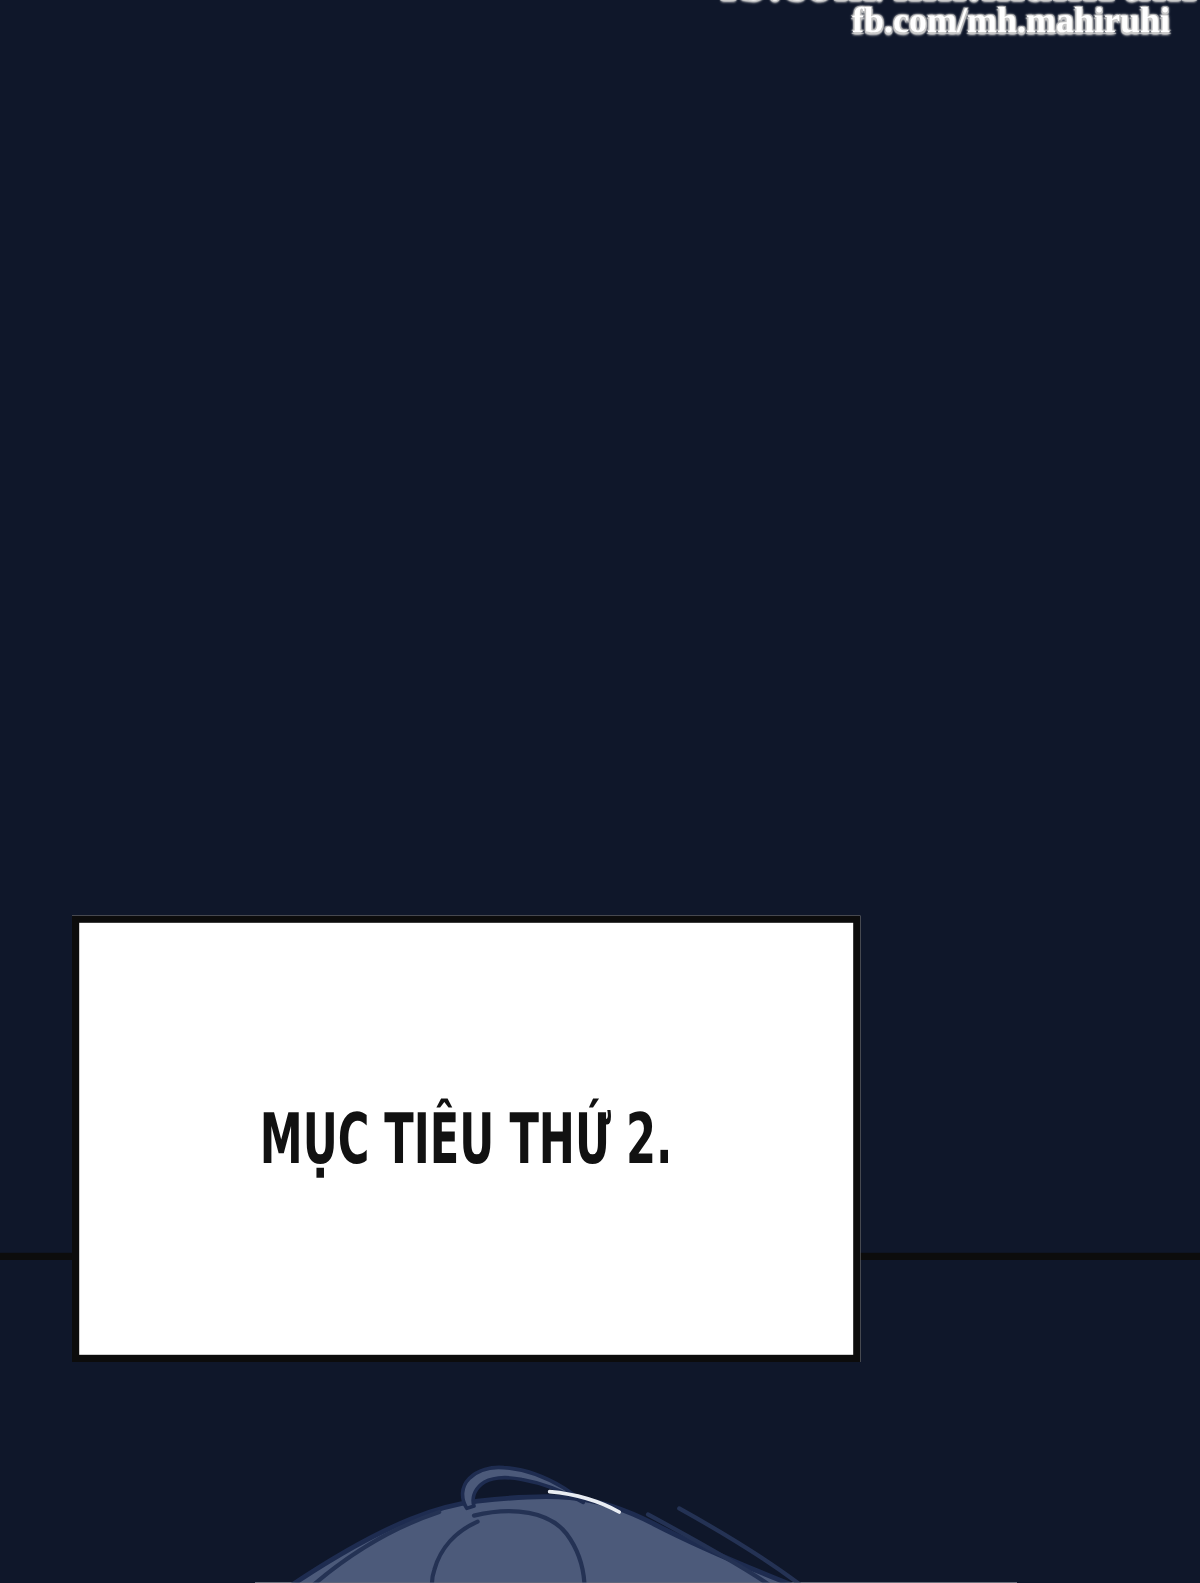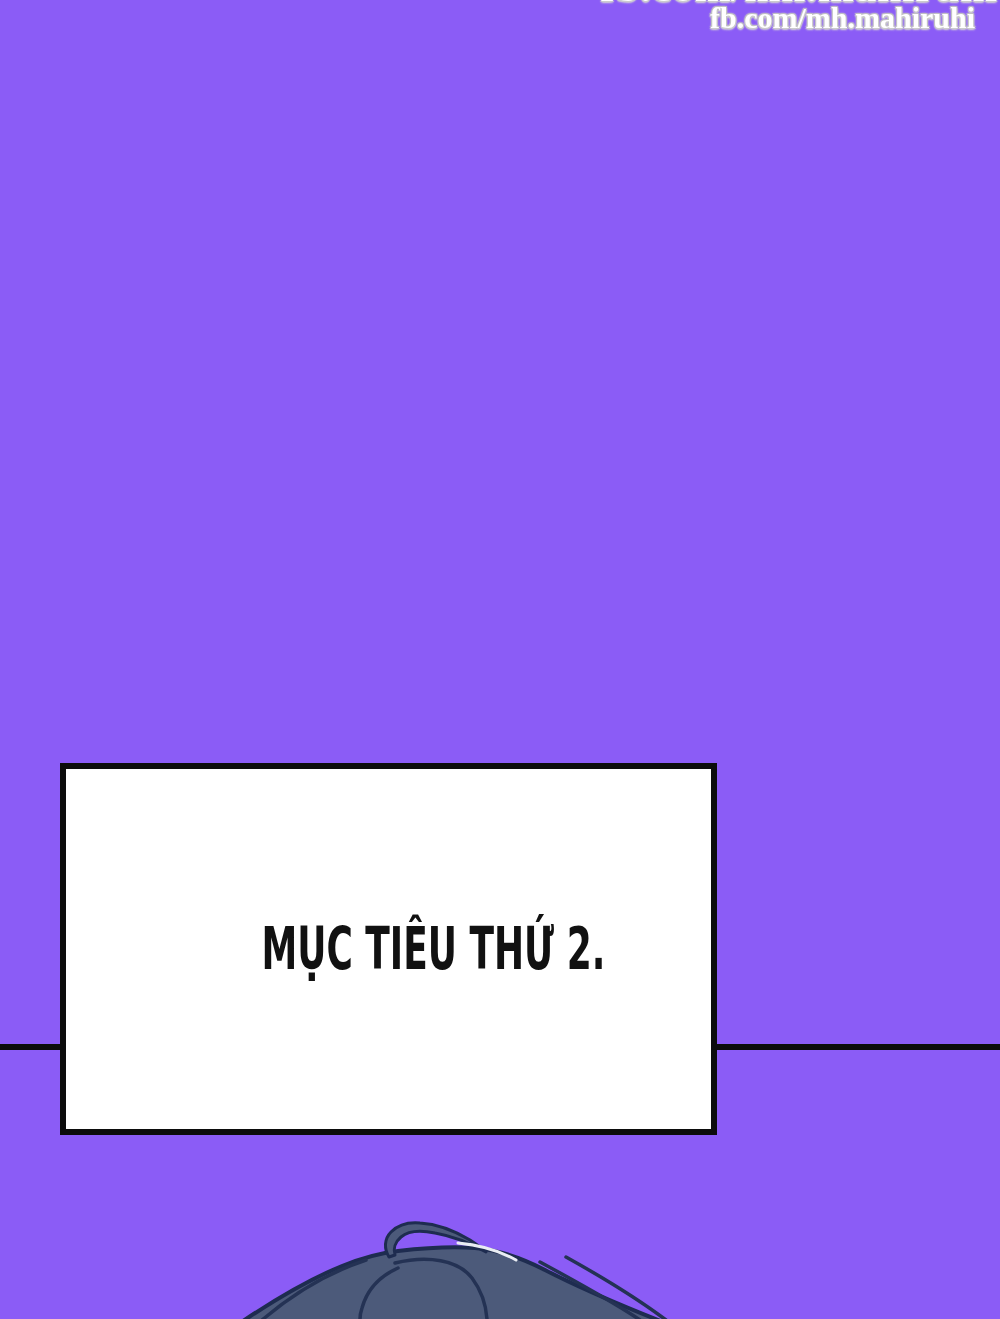--- a/index.html
+++ b/index.html
@@ -4,21 +4,21 @@
 <style>
   html, body {
     margin: 0;
     padding: 0;
     background: #ffffff;
   }
   .page {
     position: relative;
     width: 1000px;
     height: 1319px;
-    background: #8b5cf6;
+    background: #0f172a;
     overflow: hidden;
     font-family: "Liberation Sans", sans-serif;
   }
 
   
   .wm {
     position: absolute;
     white-space: nowrap;
     font-family: "Liberation Serif", serif;
     font-weight: bold;
@@ -60,21 +60,21 @@
     position: absolute;
     left: 60px;
     top: 763px;
     width: 645px;
     height: 360px;
     background: #ffffff;
     border: 6px solid #0c0c0c;
     z-index: 2;
     display: flex;
     align-items: center;
-    justify-content: flex-end;
+    justify-content: center;
   }
   .caption-text {
     font-family: "DejaVu Sans", sans-serif;
     font-weight: bold;
     font-size: 58px;
     color: #111111;
     white-space: nowrap;
     transform: scaleX(0.62);
     transform-origin: center;
     letter-spacing: 0px;

